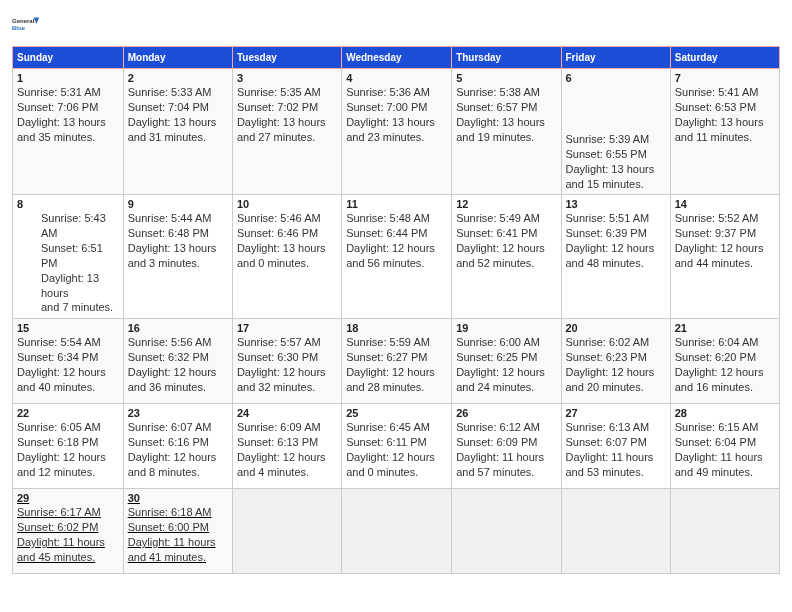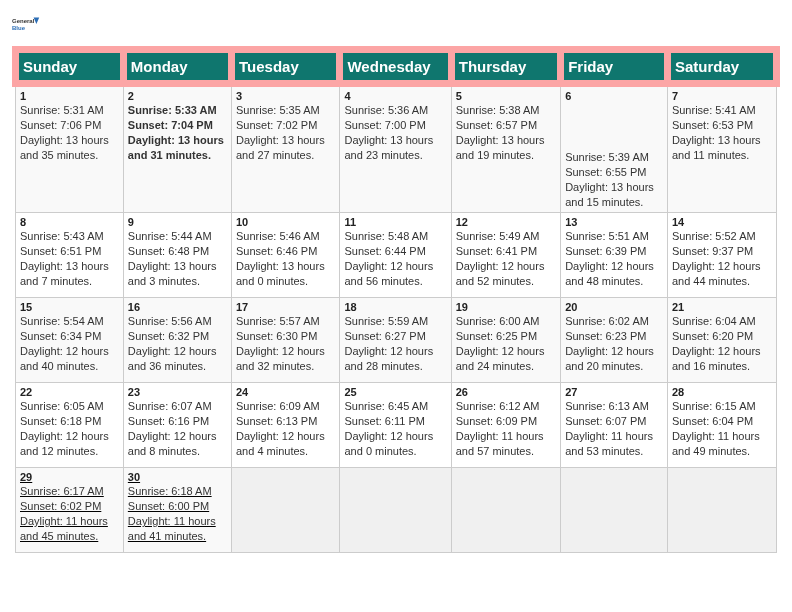--- a/index.html
+++ b/index.html
@@ -42,27 +42,27 @@
     .subtitle {
       font-size: 14px;
       color: #555;
     }
     .calendar {
       width: 100%;
       border-collapse: collapse;
       font-size: 9.5px;
     }
     .calendar th {
-      background: #0f766e;
+      background: #1d4ed8;
       color: #fff;
       padding: 5px 4px;
       text-align: left;
-      font-size: 15px;
+      font-size: 10px;
       font-weight: bold;
-      border: 7px solid #fca5a5;
+      border: 1px solid #fca5a5;
     }
     .calendar td {
       border: 1px solid #ccc;
       vertical-align: top;
       padding: 3px 4px;
       width: 113px;
       height: 85px;
       background: #fff;
     }
     .calendar tr:nth-child(odd) td {
@@ -126,21 +126,21 @@
     <tr class="row1">
           <td>
             <span class="day-num">1</span>
             <div class="day-info" style="white-space: pre-line;">Sunrise: 5:31 AM
 Sunset: 7:06 PM
 Daylight: 13 hours
 and 35 minutes.</div>
           </td>
           <td>
             <span class="day-num">2</span>
-            <div class="day-info" style="white-space: pre-line; font-weight: bold;">Sunrise: 5:33 AM
+            <div class="day-info" style="white-space: pre-line;">Sunrise: 5:33 AM
 Sunset: 7:04 PM
 Daylight: 13 hours
 and 31 minutes.</div>
           </td>
           <td>
             <span class="day-num">3</span>
             <div class="day-info" style="white-space: pre-line;">Sunrise: 5:35 AM
 Sunset: 7:02 PM
 Daylight: 13 hours
 and 27 minutes.</div>
@@ -170,21 +170,21 @@
             <span class="day-num">7</span>
             <div class="day-info" style="white-space: pre-line;">Sunrise: 5:41 AM
 Sunset: 6:53 PM
 Daylight: 13 hours
 and 11 minutes.</div>
           </td>
         </tr>
         <tr class="row2">
           <td>
             <span class="day-num">8</span>
-            <div class="day-info" style="white-space: pre-line;">Sunrise: 5:43 AM
+            <div class="day-info" style="white-space: pre-line; margin-left: 24px;">Sunrise: 5:43 AM
 Sunset: 6:51 PM
 Daylight: 13 hours
 and 7 minutes.</div>
           </td>
           <td>
             <span class="day-num">9</span>
             <div class="day-info" style="white-space: pre-line;">Sunrise: 5:44 AM
 Sunset: 6:48 PM
 Daylight: 13 hours
 and 3 minutes.</div>

